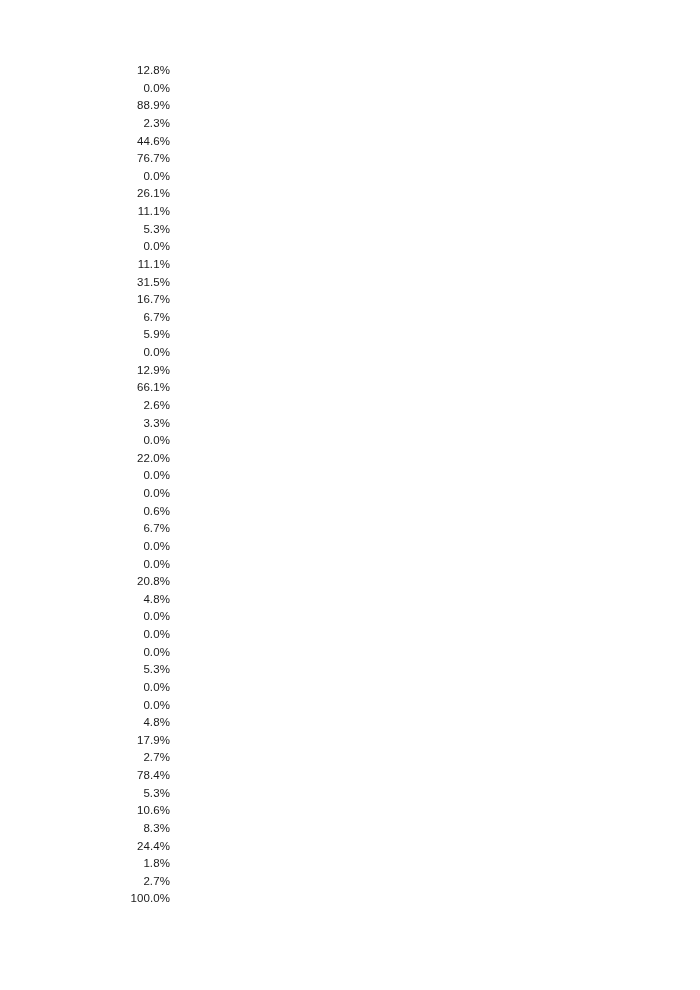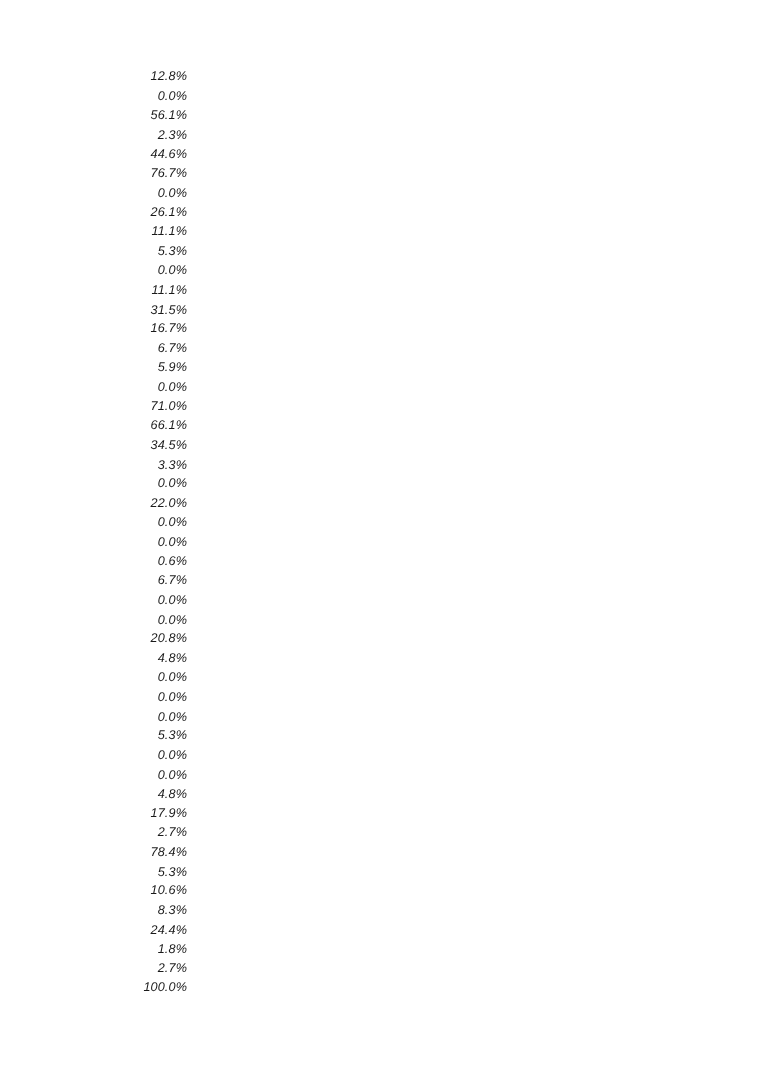--- a/index.html
+++ b/index.html
@@ -24,56 +24,55 @@
     background: #ffffff;
   }
   .value-column {
     position: absolute;
     left: 62px;
     top: 62px;
     width: 108px;
     display: flex;
     flex-direction: column;
     align-items: flex-end;
-    font-style: italic;
   }
   .value-cell {
     font-size: 11.5px;
     line-height: 17.63px;
     text-align: right;
     white-space: nowrap;
     letter-spacing: 0.1px;
     color: #1a1a1a;
   }
 </style>
 </head>
 <body>
 
 <div class="page">
   <div class="value-column">
       <div class="value-cell">12.8%</div>
       <div class="value-cell">0.0%</div>
-      <div class="value-cell">56.1%</div>
+      <div class="value-cell">88.9%</div>
       <div class="value-cell">2.3%</div>
       <div class="value-cell">44.6%</div>
       <div class="value-cell">76.7%</div>
       <div class="value-cell">0.0%</div>
       <div class="value-cell">26.1%</div>
       <div class="value-cell">11.1%</div>
       <div class="value-cell">5.3%</div>
       <div class="value-cell">0.0%</div>
       <div class="value-cell">11.1%</div>
       <div class="value-cell">31.5%</div>
       <div class="value-cell">16.7%</div>
       <div class="value-cell">6.7%</div>
       <div class="value-cell">5.9%</div>
       <div class="value-cell">0.0%</div>
-      <div class="value-cell">71.0%</div>
+      <div class="value-cell">12.9%</div>
       <div class="value-cell">66.1%</div>
-      <div class="value-cell">34.5%</div>
+      <div class="value-cell">2.6%</div>
       <div class="value-cell">3.3%</div>
       <div class="value-cell">0.0%</div>
       <div class="value-cell">22.0%</div>
       <div class="value-cell">0.0%</div>
       <div class="value-cell">0.0%</div>
       <div class="value-cell">0.6%</div>
       <div class="value-cell">6.7%</div>
       <div class="value-cell">0.0%</div>
       <div class="value-cell">0.0%</div>
       <div class="value-cell">20.8%</div>

